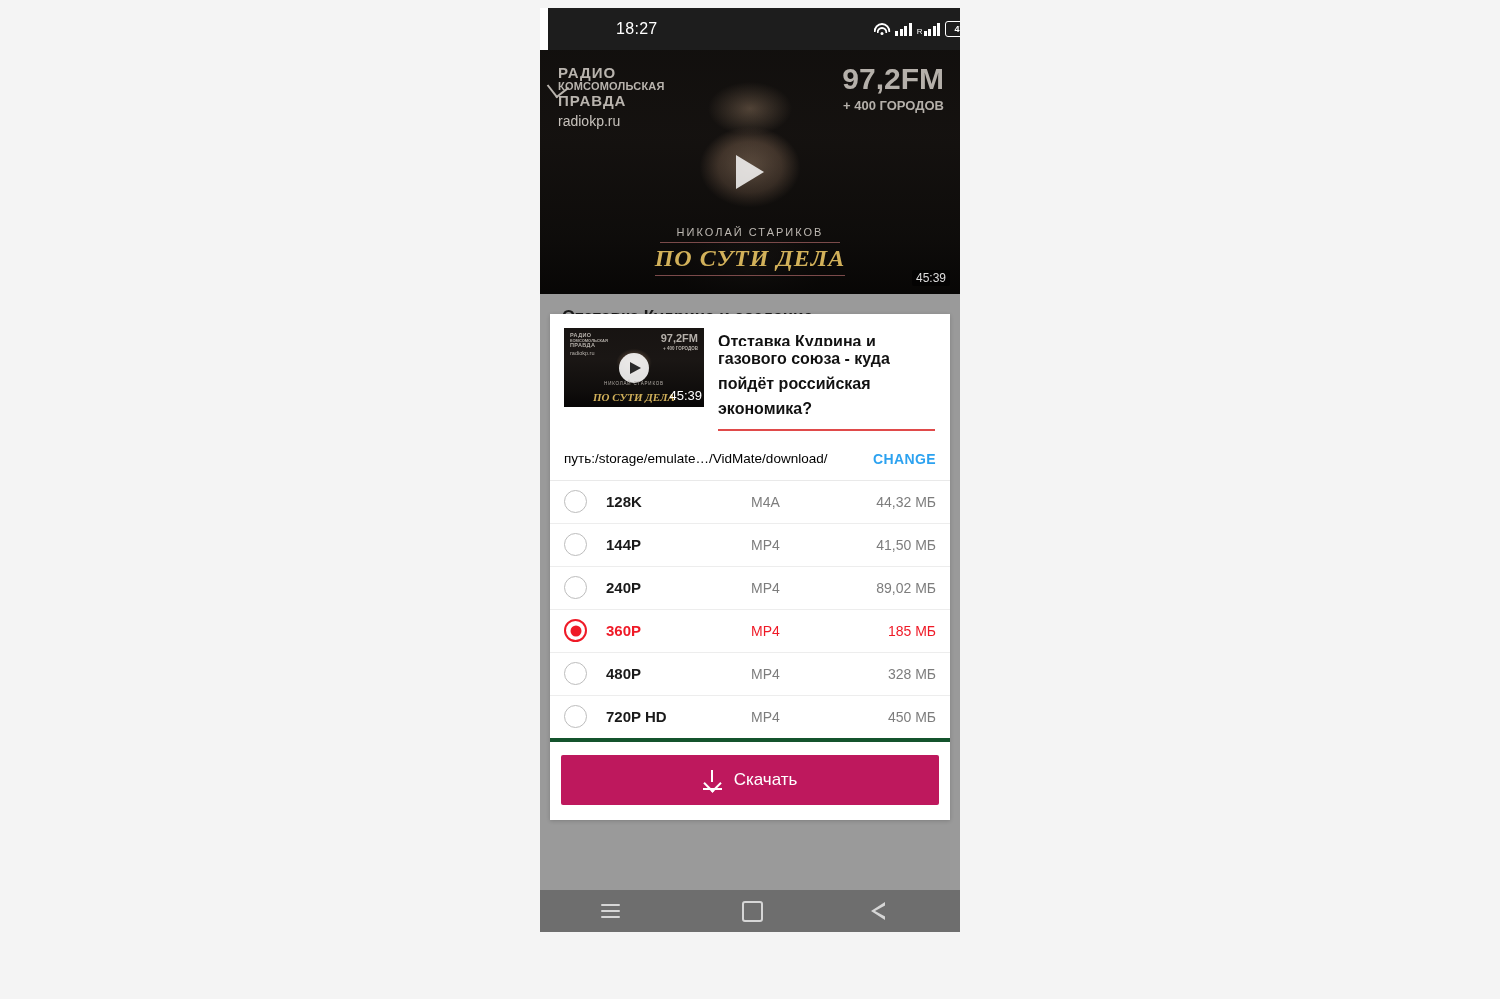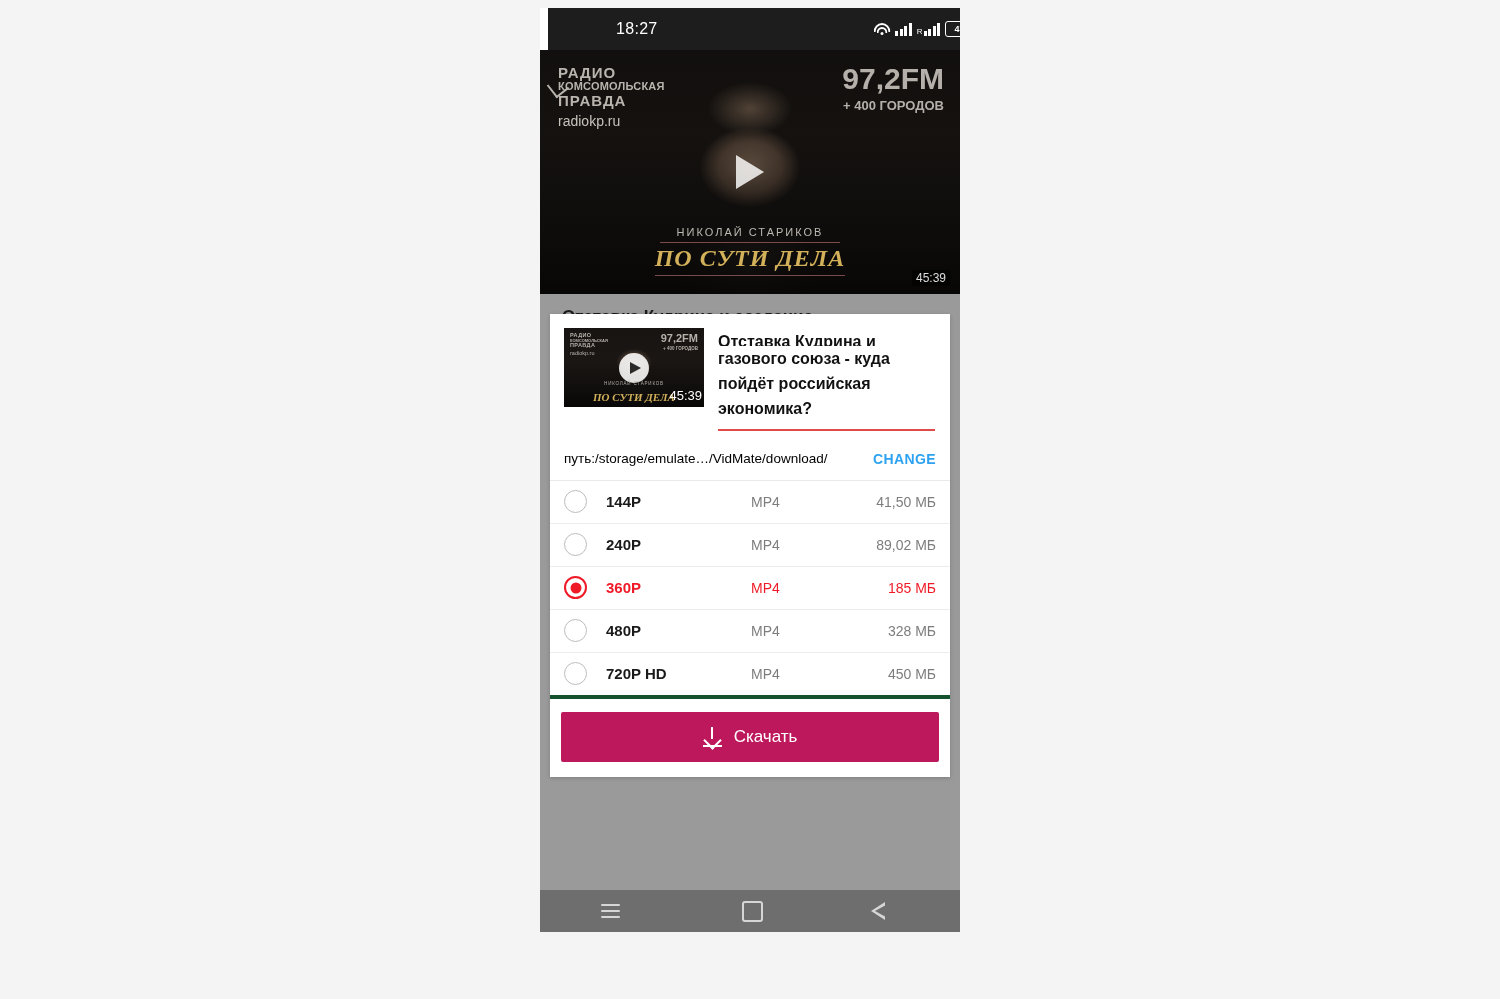--- a/index.html
+++ b/index.html
@@ -392,20 +392,26 @@
           <div class="title-underline"></div>
         </div>
       </div>
 
       <div class="path-row">
         <div class="path-text">путь:/storage/emulate…/VidMate/download/</div>
         <div class="path-change">CHANGE</div>
       </div>
 
 
+      <div class="q-row">
+        <div class="radio"></div>
+        <div class="q-name">128K</div>
+        <div class="q-fmt">M4A</div>
+        <div class="q-size">44,32 МБ</div>
+      </div>
 
 
       <div class="q-row">
         <div class="radio"></div>
         <div class="q-name">144P</div>
         <div class="q-fmt">MP4</div>
         <div class="q-size">41,50 МБ</div>
       </div>
       <div class="q-row">
         <div class="radio"></div>

